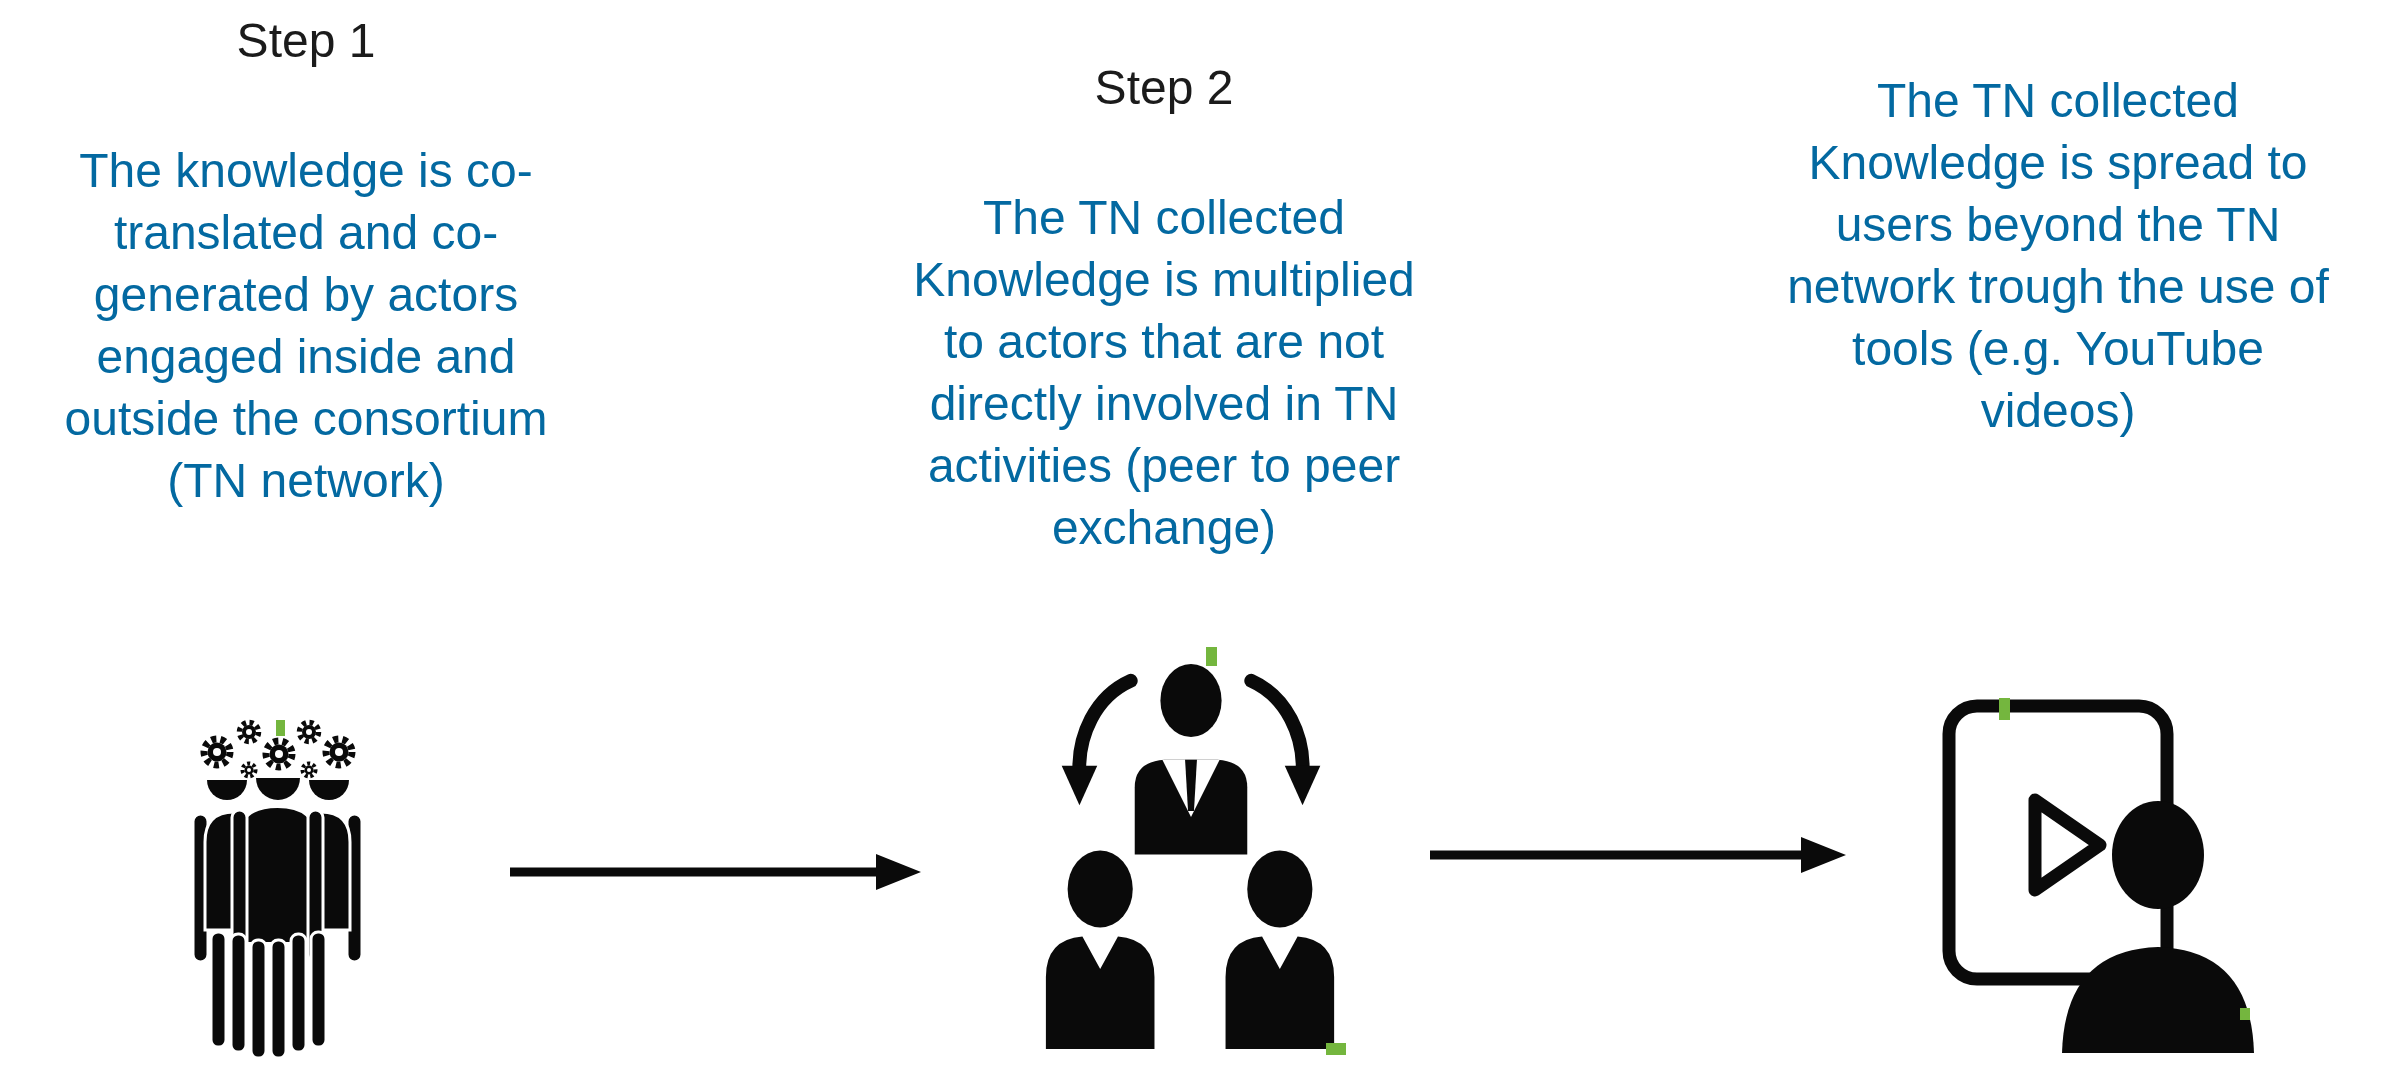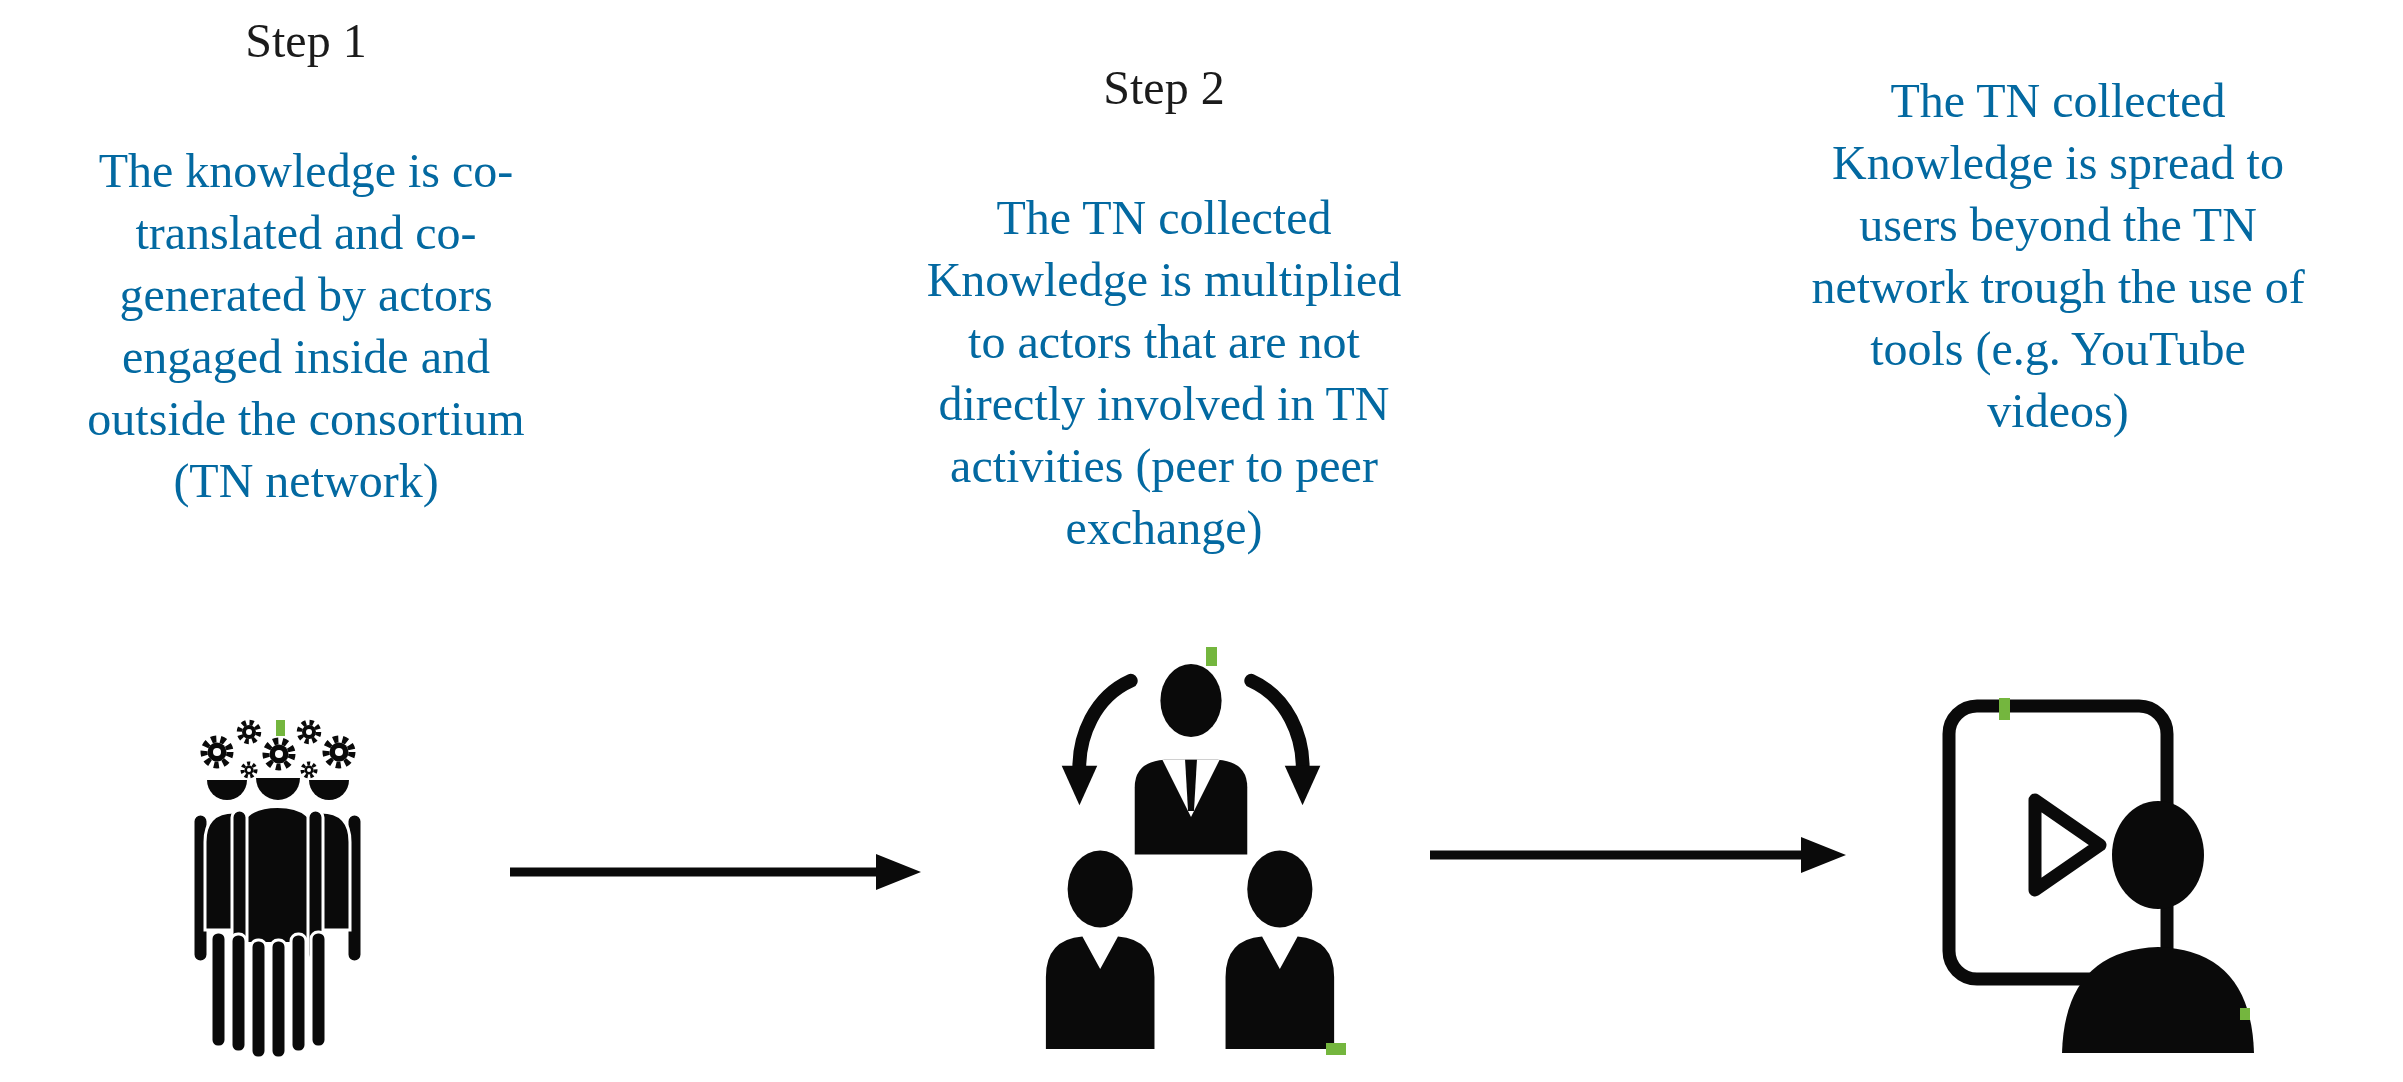--- a/index.html
+++ b/index.html
@@ -1,18 +1,18 @@
 <!DOCTYPE html>
 <html><head>
 <meta charset="utf-8">
 <style>
   html,body{margin:0;padding:0;background:#ffffff;}
   .canvas{
     position:relative;width:2403px;height:1082px;background:#ffffff;overflow:hidden;
-    font-family:Liberation Serif, serif;color:#1b1b1b;
+    font-family:Liberation Sans, sans-serif;color:#1b1b1b;
   }
   .col{position:absolute;top:0;text-align:center;}
   .col1{left:0px;width:612px;}
   .col2{left:852px;width:624px;margin-top:47px;}
   .col3{left:1712px;width:692px;}
   .step-title{
     margin:0;padding-top:12px;font-size:48px;line-height:58px;font-weight:400;color:#1b1b1b;
   }
   .step-desc{
     margin:70px 0 0 0;font-size:48px;line-height:62px;font-weight:400;color:#0369a1;

